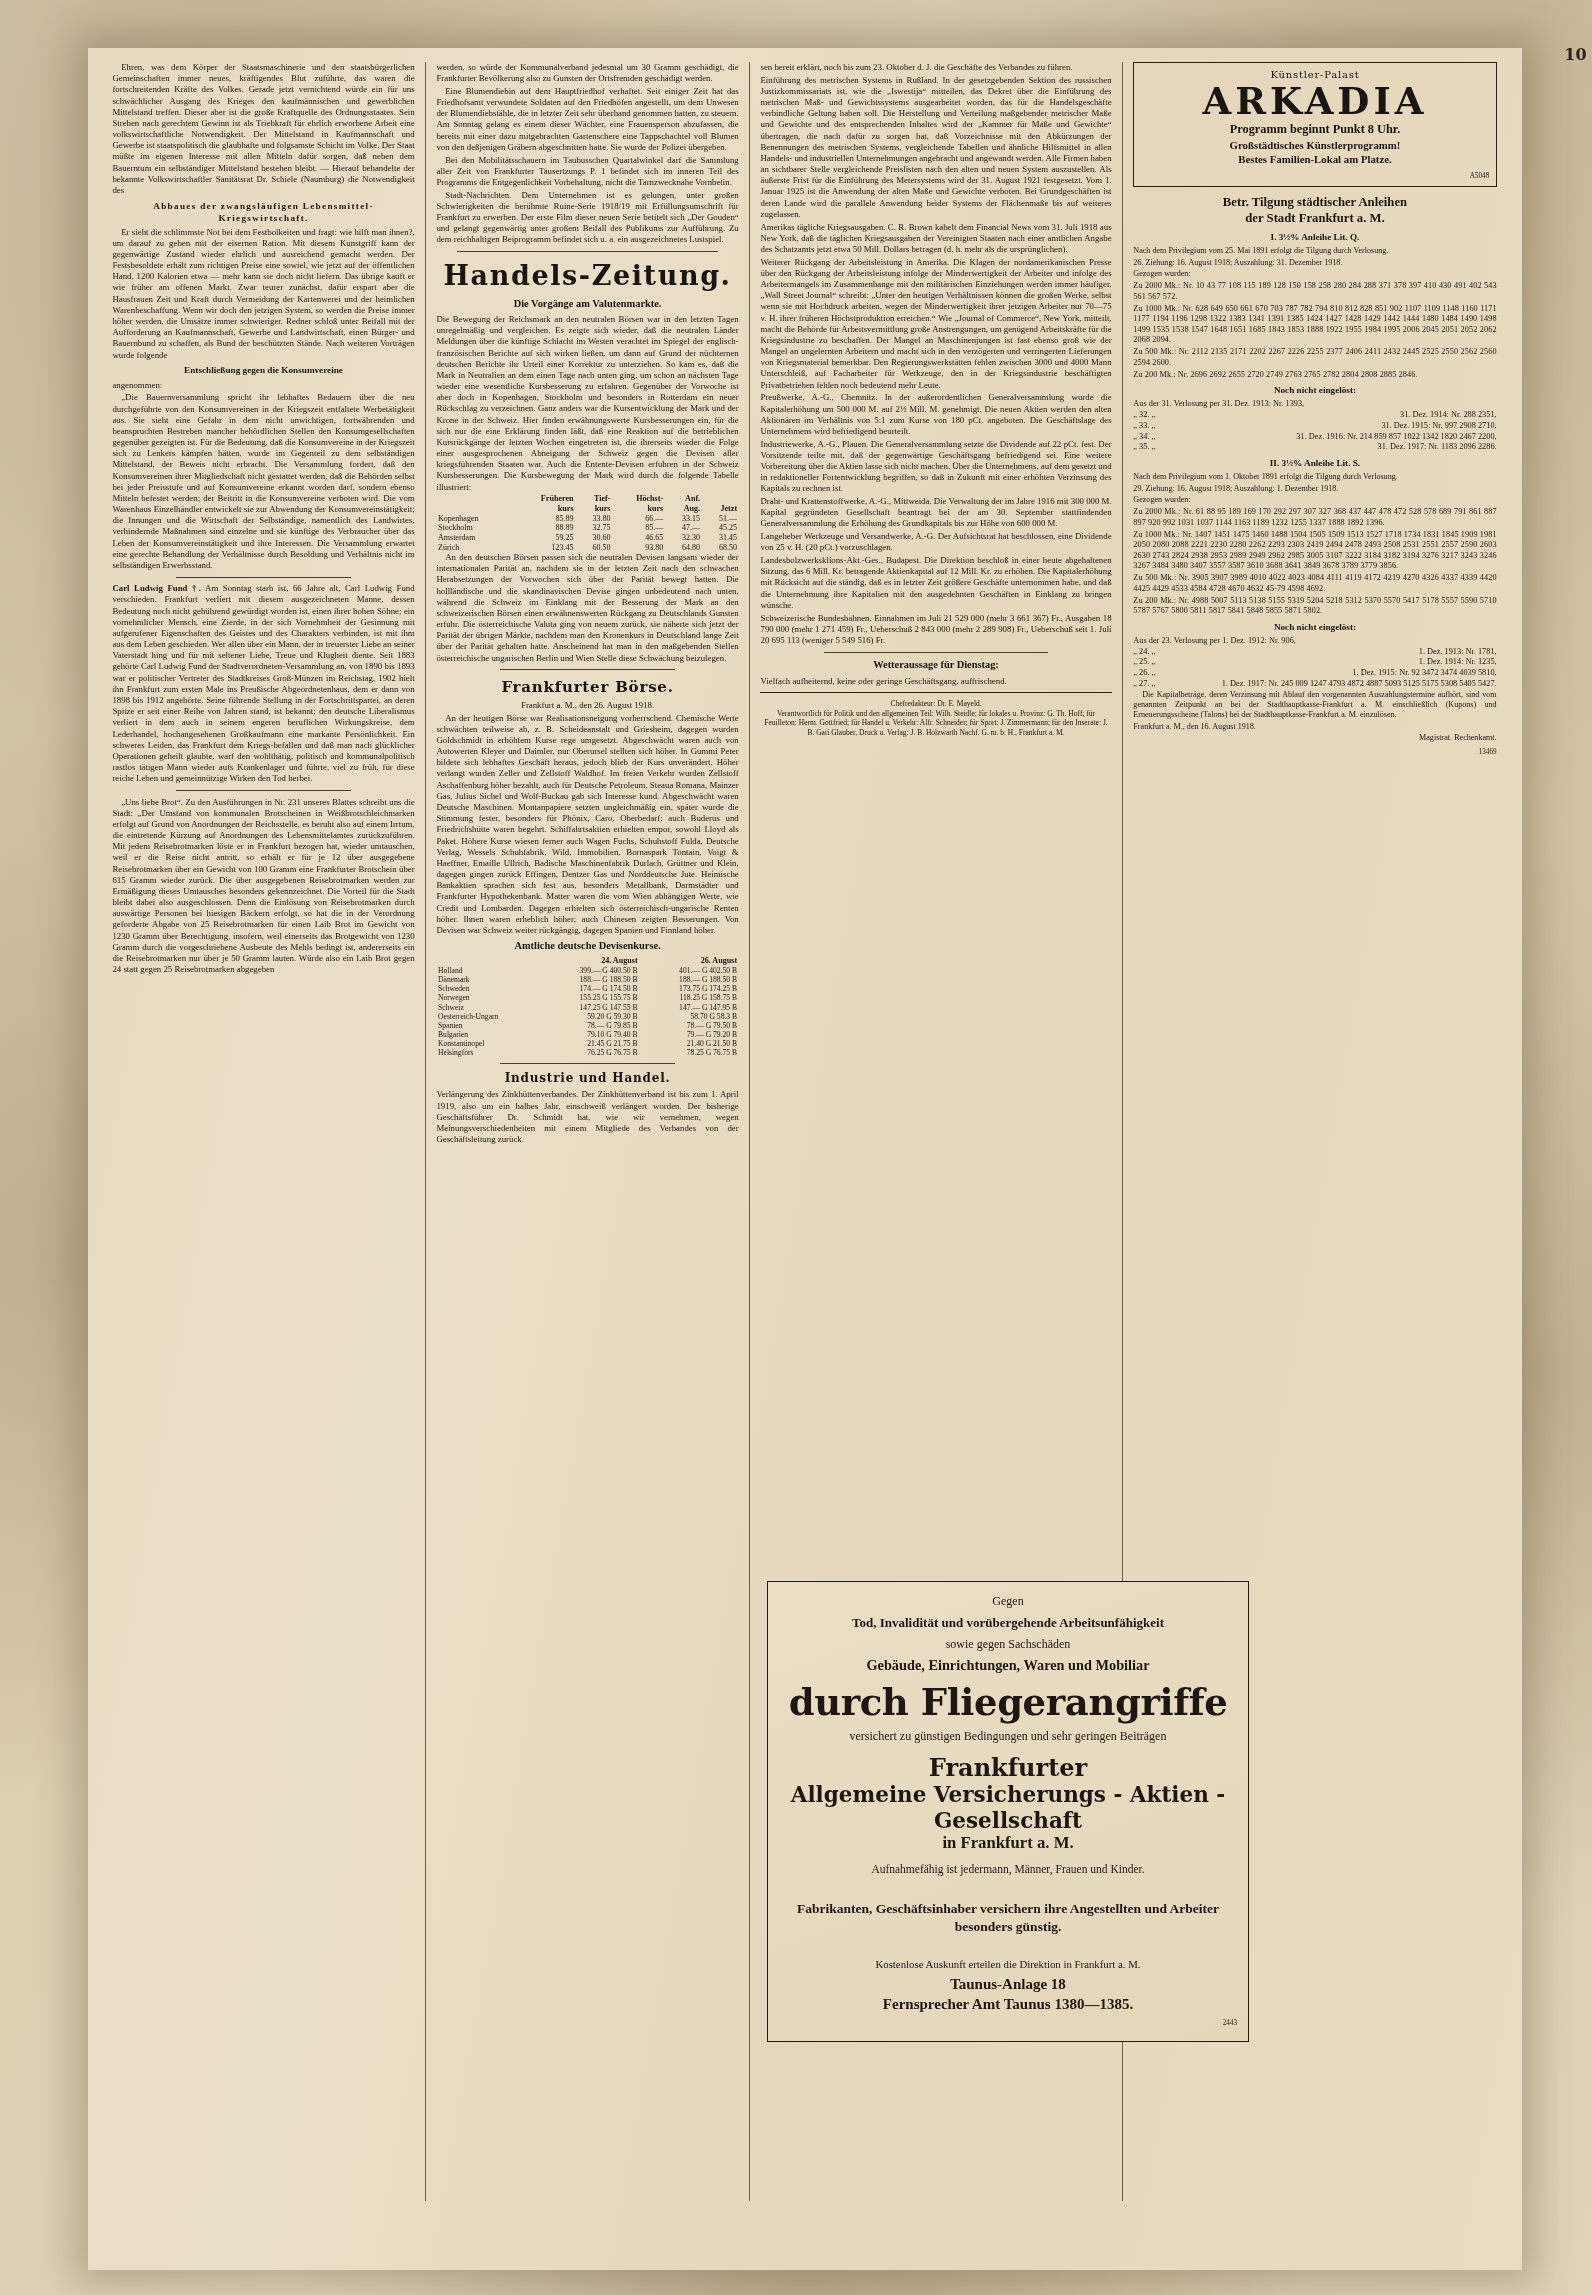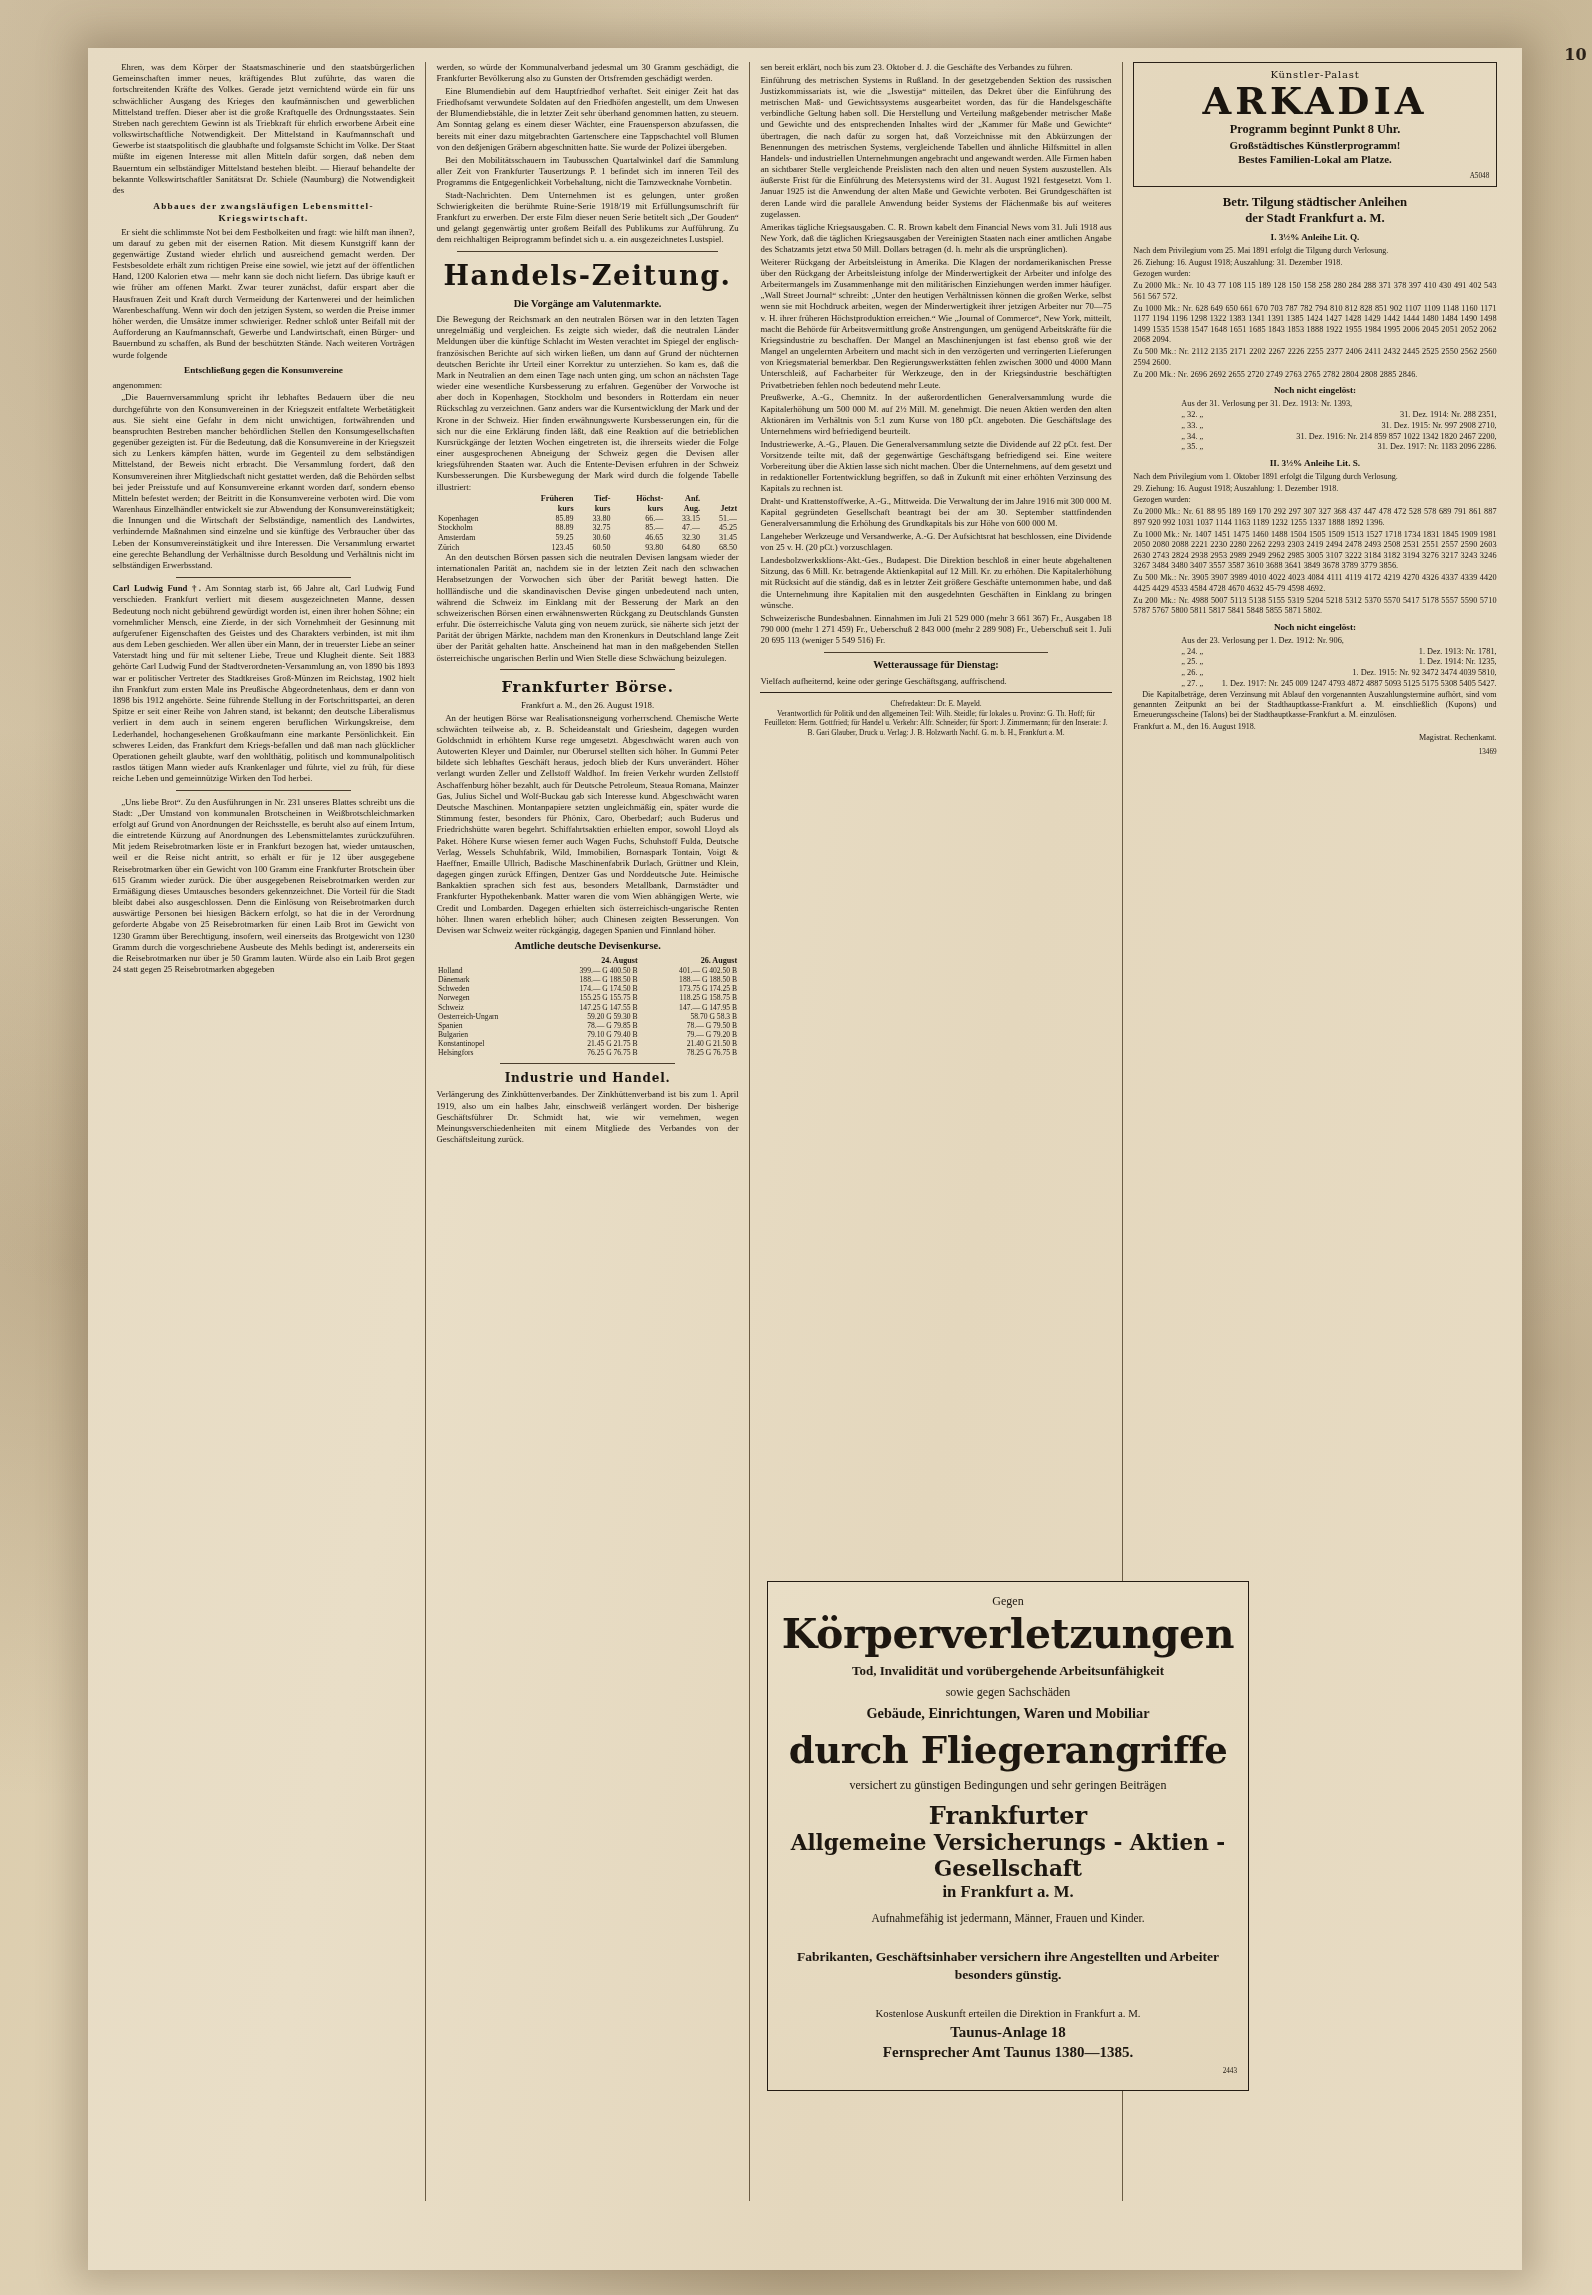--- a/index.html
+++ b/index.html
@@ -93,21 +93,21 @@
   .arkadia-title{
     font-family:"DejaVu Serif", serif;
     font-size:37px;font-weight:bold;letter-spacing:4px;line-height:1;
     margin:1.6px 0 2.4px;
   }
   .arkadia-line{font-size:12.3px;font-weight:bold;margin:0.8px 0;}
   .arkadia-line.sm{font-size:10.8px;}
   .tilg-head{font-size:12.7px;font-weight:bold;line-height:1.25;}
   .small10{font-size:8.1px;line-height:1.25;text-align:justify;}
   .mono-num{font-size:8.2px;line-height:1.28;letter-spacing:0.1px;}
-  .list-rows{font-size:8.3px;line-height:1.3;margin-left:48px;}
+  .list-rows{font-size:8.3px;line-height:1.3;}
   .list-rows .row{display:flex;justify-content:space-between;gap:6.4px;}
   
   .bigad{
     border:1.6px solid #241c14;
     margin-top:9.6px;padding:12.7px 11px 14.3px;
     text-align:center;background:linear-gradient(160deg,#e9dec6,#e3d6bb);
   }
   .bigad .gegen{font-size:12px;margin-bottom:4.8px;}
   .bigad .h1{
     font-family:"DejaVu Serif", serif;
@@ -412,21 +412,20 @@
           <p class="small10">Die Kapitalbeträge, deren Verzinsung mit Ablauf den vorgenannten Auszahlungstermine aufhört, sind vom genannten Zeitpunkt an bei der Stadthauptkasse-Frankfurt a. M. einschließlich (Kupons) und Erneuerungsscheine (Talons) bei der Stadthauptkasse-Frankfurt a. M. einzulösen.</p>
           <p class="small10 noind">Frankfurt a. M., den 16. August 1918.</p>
           <p class="small10 noind" style="text-align:right">Magistrat. Rechenkamt.</p>
           <div class="adnum">13469</div>
         </div>
       </div>
     </div>
 
     <div class="bigad" style="position:absolute;left:665px;top:1509px;width:458px;">
       <div class="gegen">Gegen</div>
-      <div class="h1">Körperverletzungen</div>
       <div class="h2">Tod, Invalidität und vorübergehende Arbeitsunfähigkeit</div>
       <div class="h3">sowie gegen Sachschäden</div>
       <div class="h4">Gebäude, Einrichtungen, Waren und Mobiliar</div>
       <div class="fl">durch Fliegerangriffe</div>
       <div class="h5">versichert zu günstigen Bedingungen und sehr geringen Beiträgen</div>
       <div class="company">Frankfurter</div>
       <div class="company2">Allgemeine Versicherungs - Aktien - Gesellschaft</div>
       <div class="company3">in Frankfurt a. M.</div>
       <div class="p1">Aufnahmefähig ist jedermann, Männer, Frauen und Kinder.</div>
       <div class="p2">Fabrikanten, Geschäftsinhaber versichern ihre Angestellten und Arbeiter besonders günstig.</div>

